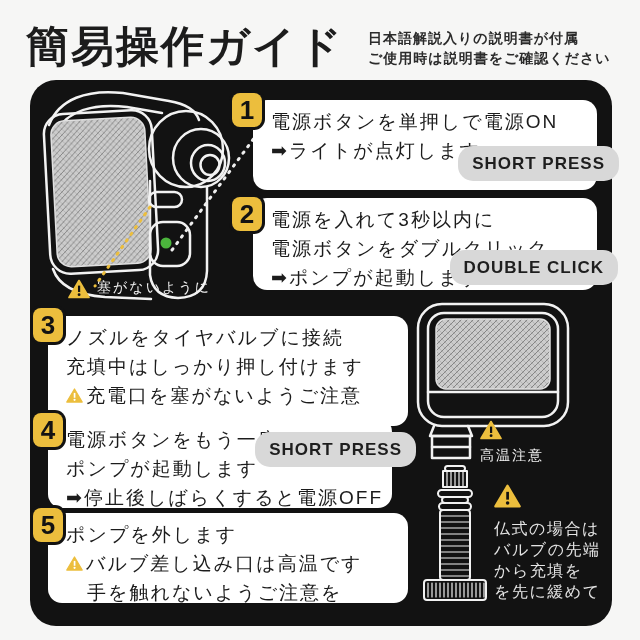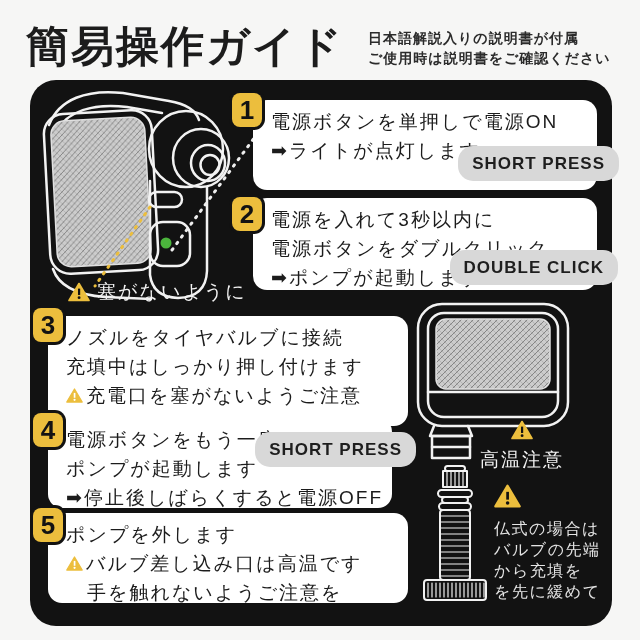--- a/index.html
+++ b/index.html
@@ -59,22 +59,22 @@
   .s3 .num{left:3px;top:228px;}
   .s3 .box{left:18px;top:236px;width:360px;height:110px;}
   .s4 .num{left:3px;top:333px;}
   .s4 .box{left:18px;top:338px;width:344px;height:90px;}
   .s4 .pill{right:-24px;top:14px;}
   .s5 .num{left:3px;top:428px;}
   .s5 .box{left:18px;top:433px;width:360px;height:90px;}
 
   
   .warnrow{
-    position:absolute;display:flex;align-items:center;gap:7px;
-    color:#f2f2f2;font-size:19px;font-weight:500;letter-spacing:2px;white-space:nowrap;
+    position:absolute;display:flex;align-items:flex-start;gap:7px;
+    color:#f2f2f2;font-size:14px;font-weight:500;letter-spacing:2px;white-space:nowrap;
   }
   .warn-vent{left:38px;top:199px;}
   .warn-hot{left:450px;top:340px;flex-direction:column;}
   .warn-presta{left:464px;top:404px;color:#e5e5e5;}
   .warn-presta .ptxt{font-size:16px;font-weight:500;letter-spacing:1.5px;line-height:21px;margin-top:6px;}
 
   .dev1{left:5px;top:5px;}
   .dev2{left:385px;top:220px;}
   .valve{left:392px;top:384px;}
 </style>

